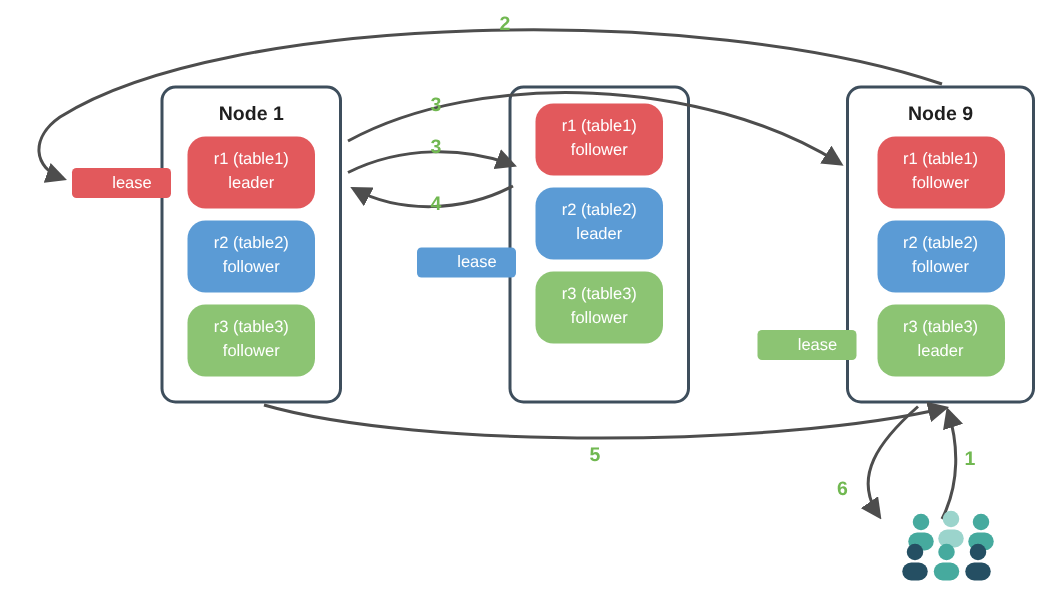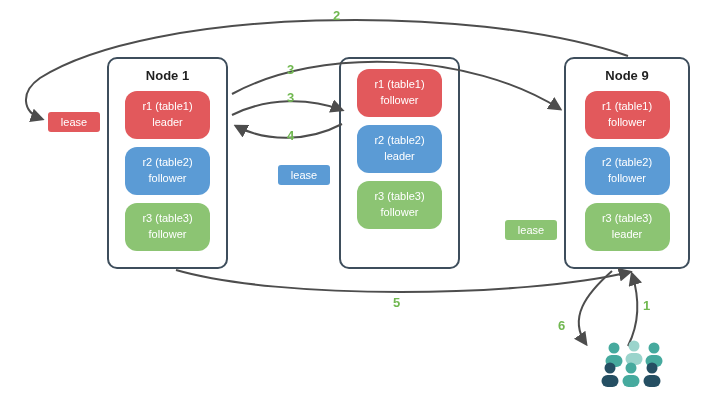--- a/index.html
+++ b/index.html
@@ -12,21 +12,21 @@
   #node3{left:564px;width:126px}
   .node-title{text-align:center;font-weight:bold;font-size:13px;color:var(--c-title);margin-top:9px;}
   .replica{width:85px;margin:8px auto 0;border-radius:12px;color:#fff;font-size:11px;
            text-align:center;padding:8px 0;line-height:1.45;}
   .node .replica:nth-of-type(1){margin-top:10px;}
   .replica.red{background:var(--c-red);}
   .replica.blue{background:var(--c-blue);}
   .replica.green{background:var(--c-green);text-align:center;}
 
   .lease{position:absolute;width:52px;height:20px;line-height:20px;text-align:center;
-         color:#fff;font-size:11px;border-radius:3px;z-index:2;}
+         color:#fff;font-size:11px;border-radius:3px;z-index:2;padding-left:14px;}
   #lease-red{left:48px;top:112px;background:var(--c-red);}
   #lease-blue{left:278px;top:165px;background:var(--c-blue);}
   #lease-green{left:505px;top:220px;background:var(--c-green);}
 
   .step{position:absolute;font-weight:bold;font-size:13px;color:var(--c-number);z-index:4;}
   #step-2{left:333px;top:8px;}
   #step-3a{left:287px;top:62px;}
   #step-3b{left:287px;top:90px;}
   #step-4{left:287px;top:128px;}
   #step-5{left:393px;top:295px;}

